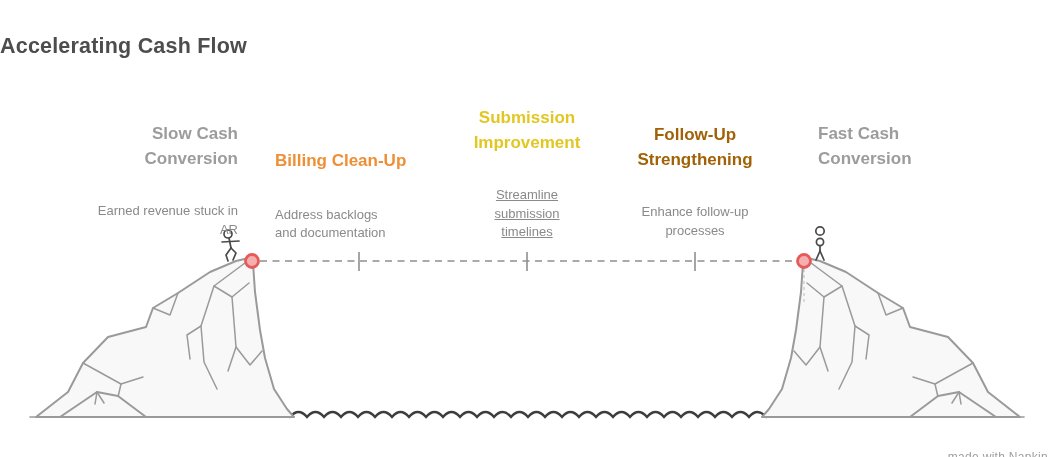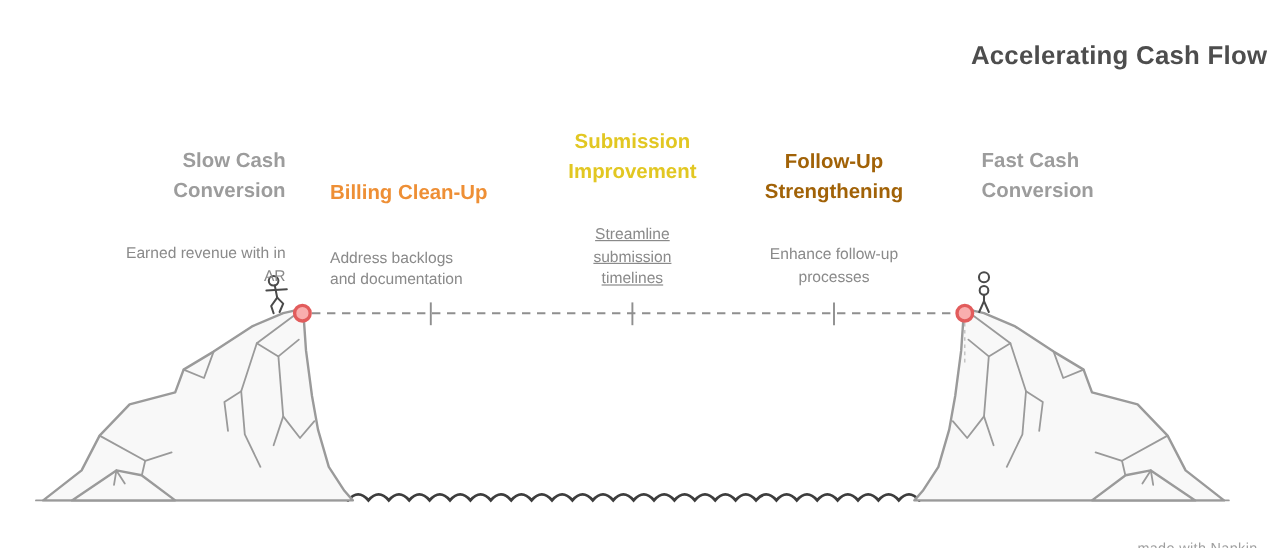--- a/index.html
+++ b/index.html
@@ -5,21 +5,21 @@
   html,body{margin:0;padding:0;background:#ffffff;}
   #canvas{
     position:relative;
     width:1056px;height:457px;
     overflow:hidden;
     background:#ffffff;
     font-family:"Liberation Sans", sans-serif;
   }
   .page-title{
     position:absolute;top:34px;left:0;width:1056px;
-    text-align:right;
+    text-align:left;
     font-size:21.5px;font-weight:bold;letter-spacing:.2px;
     color:var(--title,#4d4d4d);
   }
   .stage{position:absolute;white-space:pre-line;}
   .stage-title{font-size:17px;font-weight:bold;line-height:1.45;}
   .stage-subtitle{font-size:13px;line-height:1.42;color:var(--subtitle,#8a8a8a);}
   .stage-0{left:58px;top:104px;width:180px;text-align:right;}
   .stage-1{left:275px;top:131px;width:170px;text-align:left;}
   .stage-2{left:441px;top:88px;width:172px;text-align:center;}
   .stage-3{left:608px;top:105px;width:174px;text-align:center;}
@@ -100,21 +100,21 @@
       <path class="figure" d="M820,251 L816,260"></path>
       <path class="figure" d="M820,251 L824,260"></path>
     </g>
   </svg>
 
   <div class="page-title">Accelerating Cash Flow</div>
 
   <div class="stage stage-0">
     <div class="stage-title" style="color: rgb(156, 156, 156);">Slow Cash
 Conversion</div>
-    <div class="stage-subtitle">Earned revenue with in
+    <div class="stage-subtitle">Earned revenue stuck in
 AR</div>
   </div>
   <div class="stage stage-1">
     <div class="stage-title" style="color: rgb(238, 143, 53);">Billing Clean-Up</div>
     <div class="stage-subtitle">Address backlogs
 and documentation</div>
   </div>
   <div class="stage stage-2">
     <div class="stage-title" style="color: rgb(226, 199, 34);">Submission
 Improvement</div>

